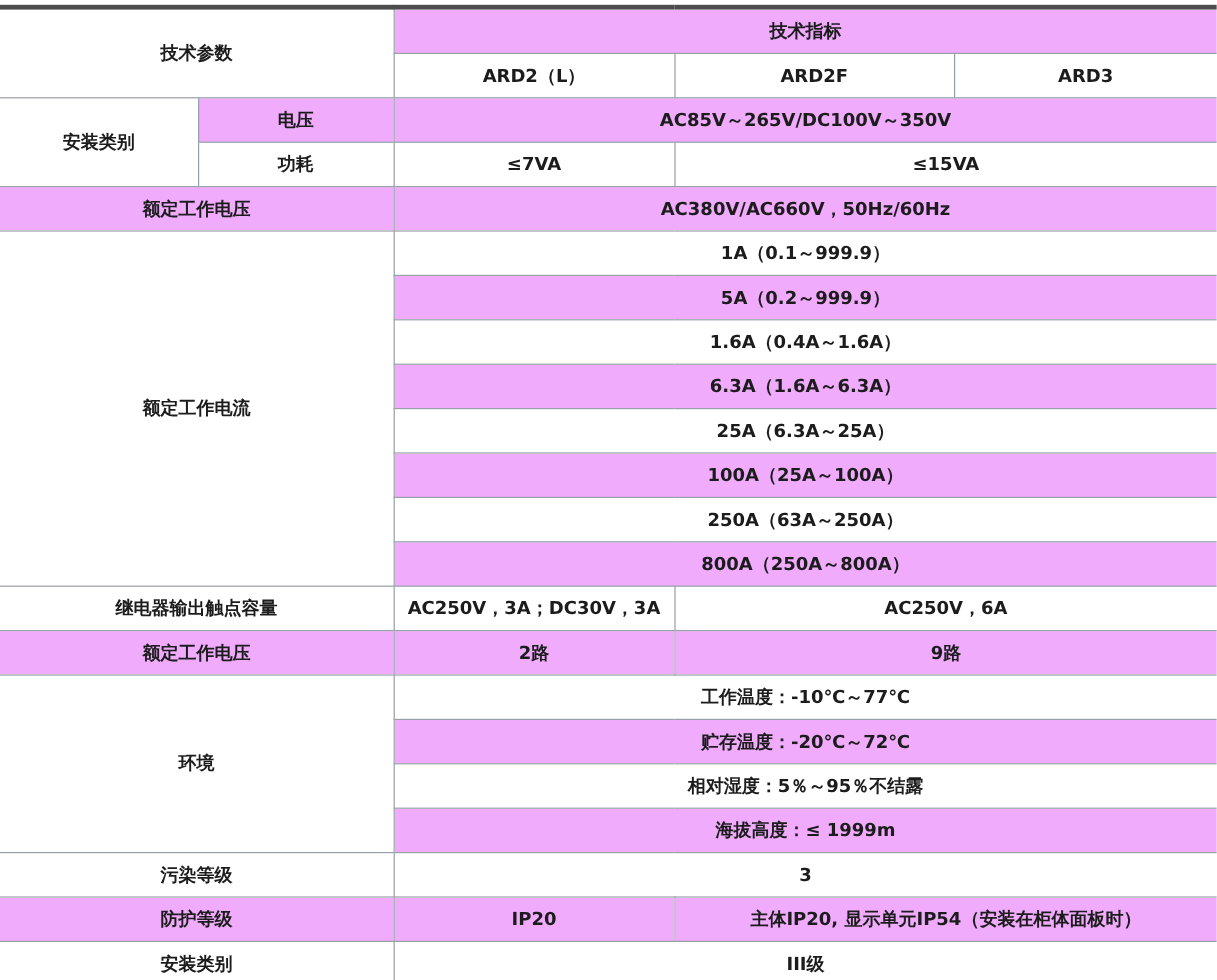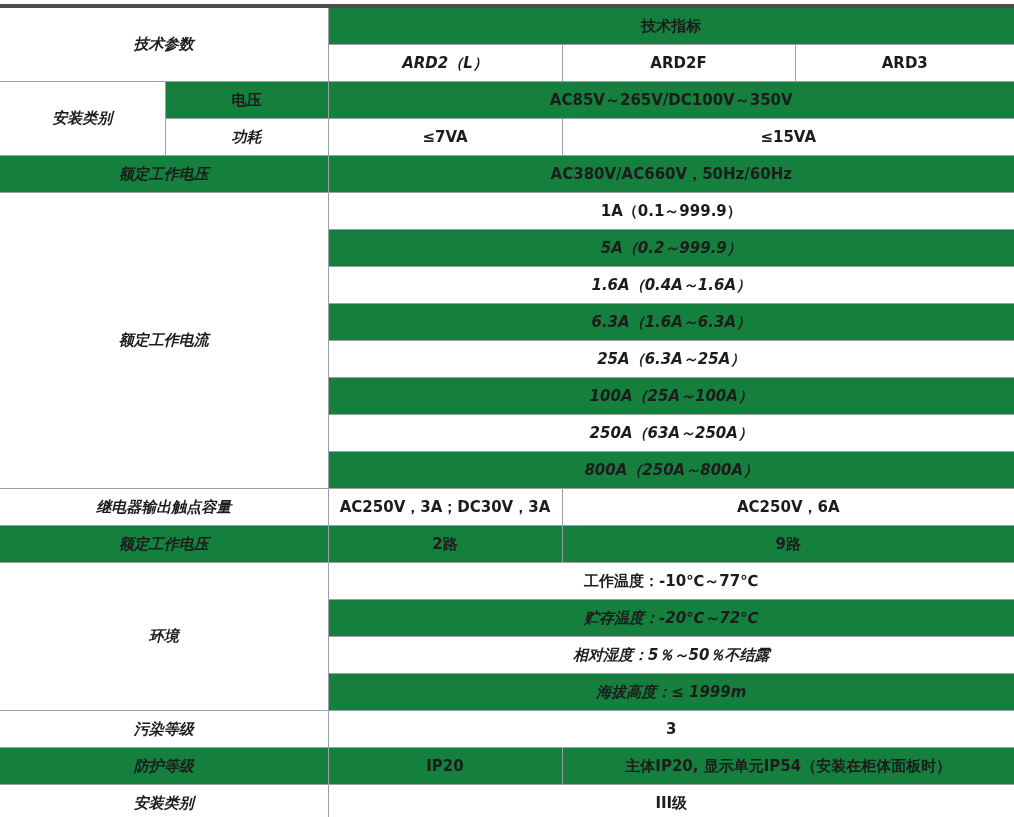--- a/index.html
+++ b/index.html
@@ -27,23 +27,23 @@
     height: 36px;
     text-align: center;
     vertical-align: middle;
     font-size: 15px;
     font-weight: bold;
     color: #1c1c1c;
     padding: 0 4px;
     overflow: hidden;
     white-space: nowrap;
   }
-  table.spec tr td:first-child { border-left: 0; font-style: italic; }
+  table.spec tr td:first-child { border-left: 0; }
   table.spec tr td:last-child  { border-right: 0; }
-  table.spec td.blue  { background: #15803d; margin-left: 40px; }
+  table.spec td.blue  { background: #f0abfc; margin-left: 40px; }
   table.spec td.white { background: #ffffff; }
 </style>
 </head>
 <body>
 
 <div class="page">
   <table class="spec">
     <colgroup>
         <col style="width: 165px;">
         <col style="width: 163px;">
@@ -111,21 +111,21 @@
           <td colspan="2" class="blue">9路</td>
         </tr>
         <tr>
           <td colspan="2" rowspan="4" class="white">环境</td>
           <td colspan="3" class="white">工作温度：-10℃～77℃</td>
         </tr>
         <tr>
           <td colspan="3" class="blue">贮存温度：-20℃～72℃</td>
         </tr>
         <tr>
-          <td colspan="3" class="white">相对湿度：5％～50％不结露</td>
+          <td colspan="3" class="white">相对湿度：5％～95％不结露</td>
         </tr>
         <tr>
           <td colspan="3" class="blue">海拔高度：≤ 1999m</td>
         </tr>
         <tr>
           <td colspan="2" class="white">污染等级</td>
           <td colspan="3" class="white">3</td>
         </tr>
         <tr>
           <td colspan="2" class="blue">防护等级</td>

